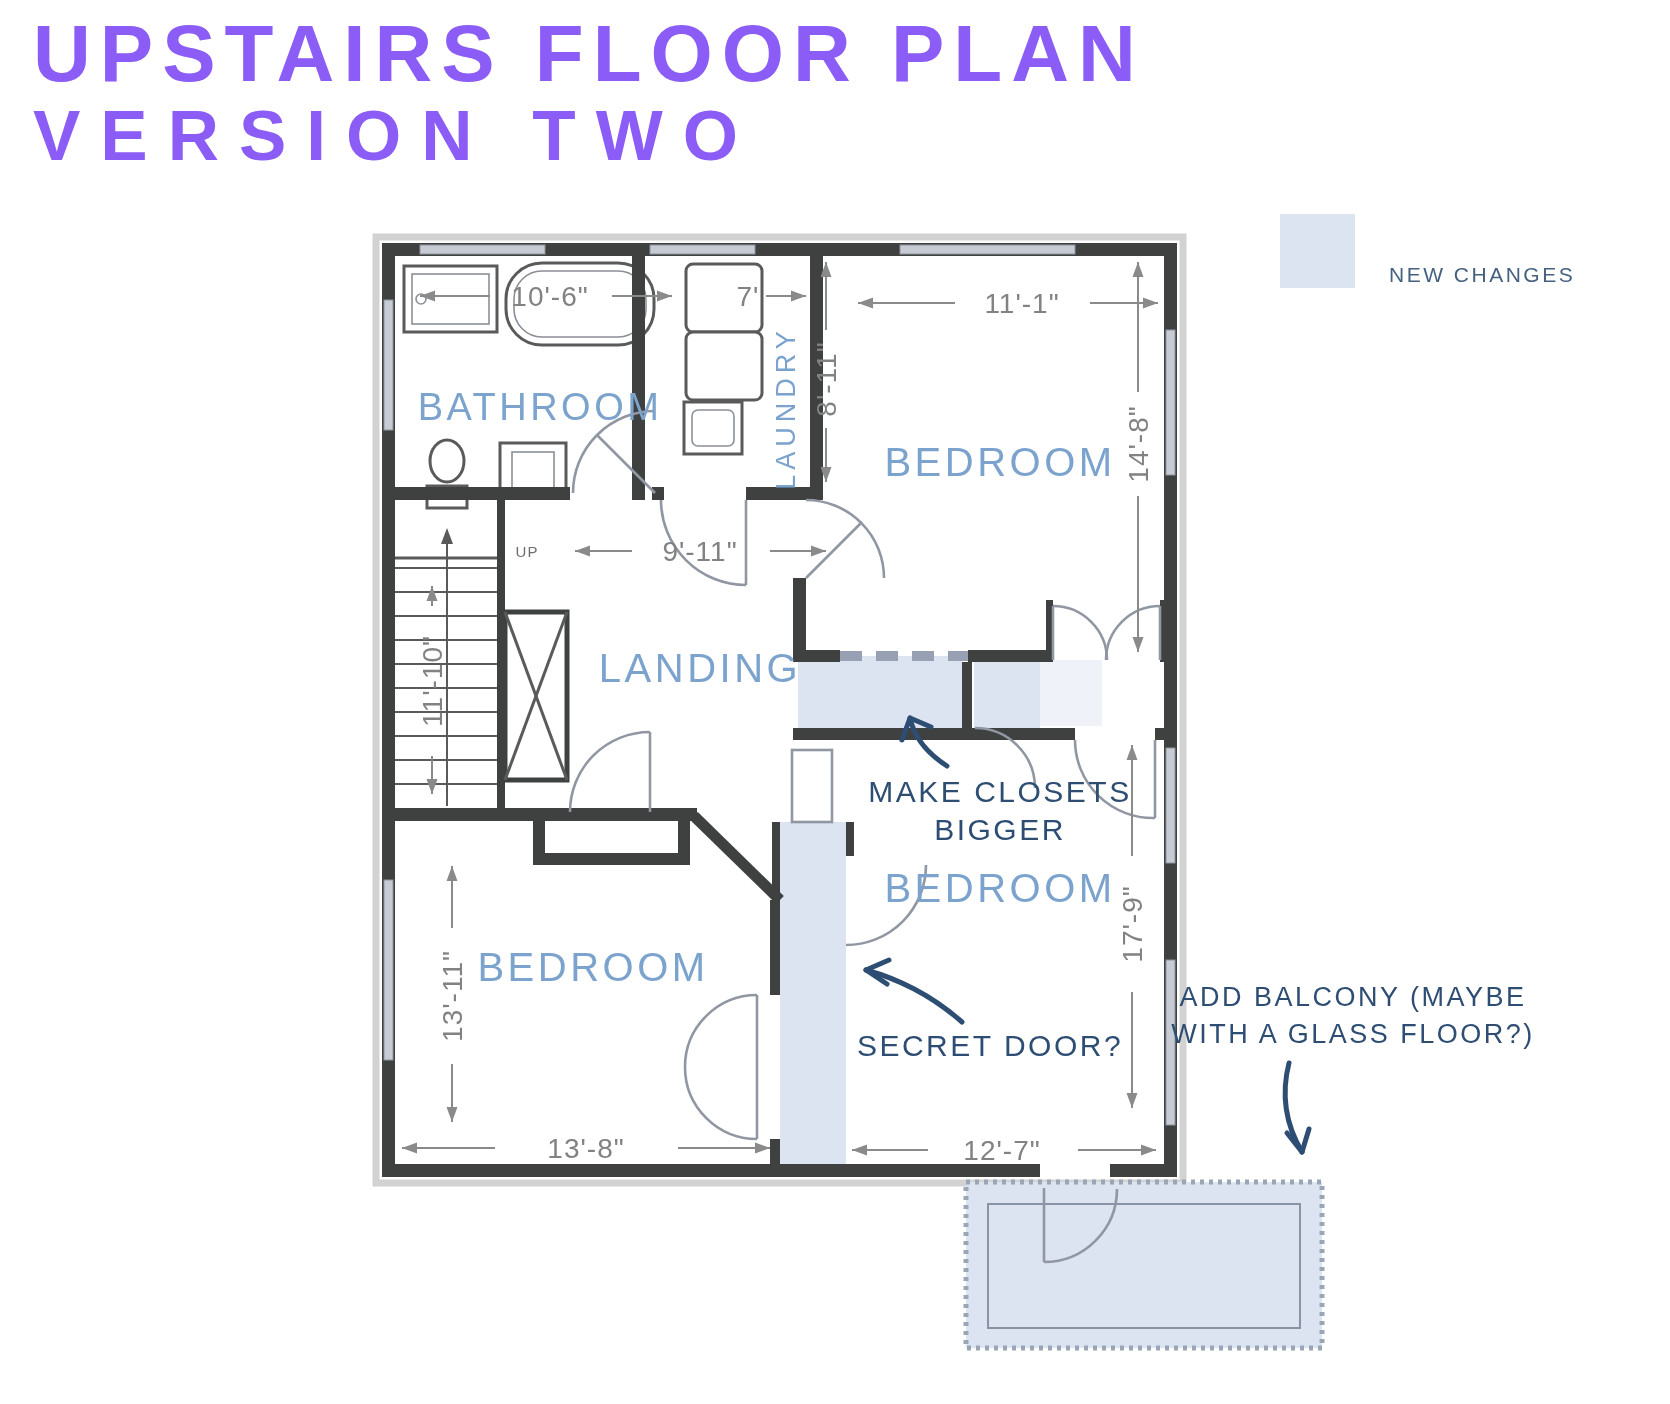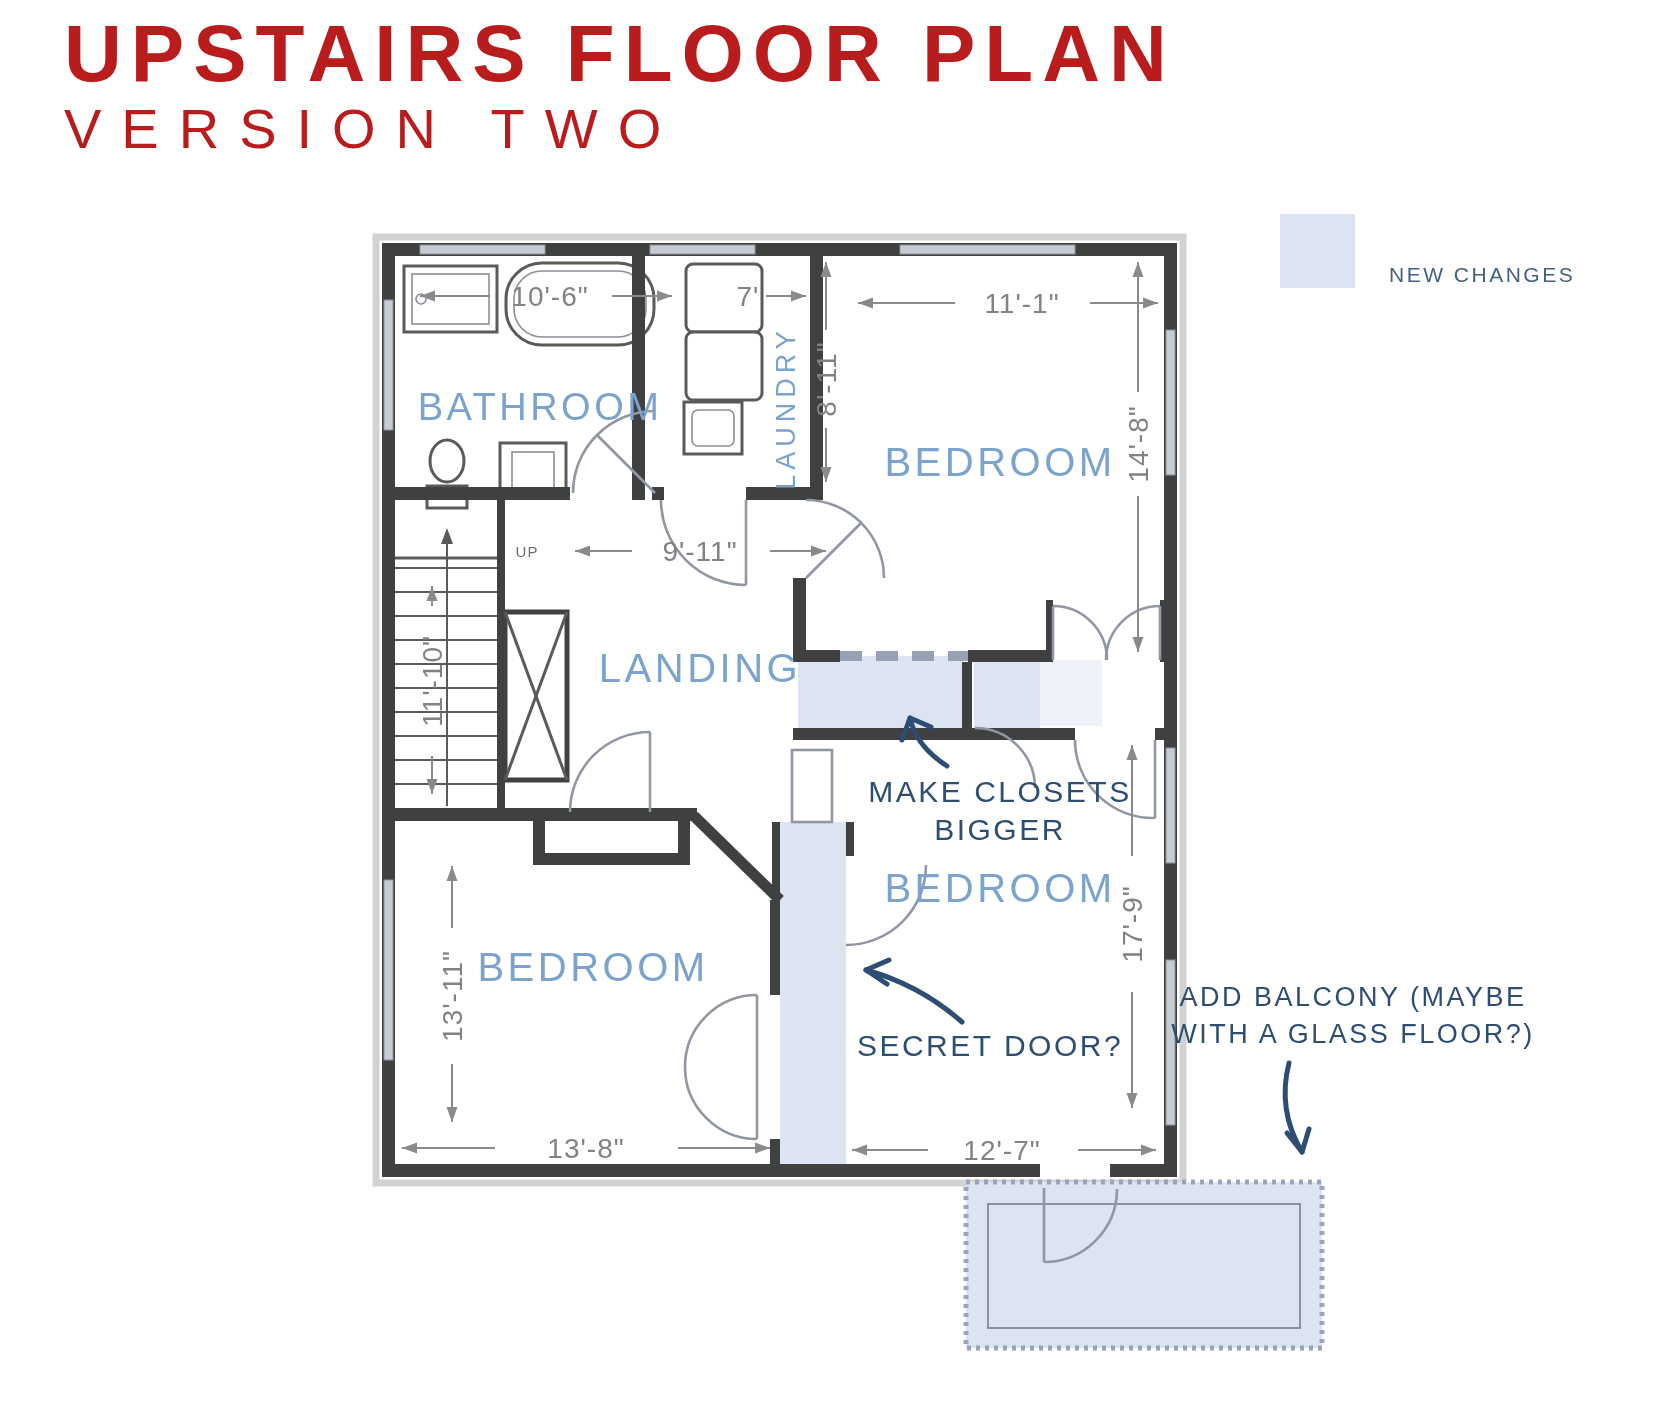--- a/index.html
+++ b/index.html
@@ -1,20 +1,20 @@
 <!DOCTYPE html>
 <html><head>
 <meta charset="utf-8">
 <style>
   html,body{margin:0;padding:0;background:#ffffff;}
   .stage{position:relative;width:1670px;height:1404px;background:#ffffff;overflow:hidden;
          font-family:"Liberation Sans",sans-serif;}
-  .title-block{position:absolute;left:33px;top:14px;color:#b91c1c;margin-left:31px;}
+  .title-block{position:absolute;left:33px;top:14px;color:#8b5cf6;}
   .title-main{font-size:80px;font-weight:800;letter-spacing:9px;line-height:1.0;}
-  .title-sub{font-size:56px;font-weight:400;letter-spacing:20px;line-height:1.02;margin-top:6px;}
+  .title-sub{font-size:71px;font-weight:700;letter-spacing:20px;line-height:1.02;margin-top:6px;}
   .legend{position:absolute;left:1280px;top:214px;display:flex;align-items:center;}
   .legend-swatch{width:75px;height:74px;background:#dce3f1;}
   .legend-label{margin-left:34px;color:#45617f;font-size:21px;letter-spacing:2.5px;font-weight:400;margin-top:48px;}
   svg{position:absolute;left:0;top:0;}
   .wall{fill:#3f4040;}
   .win{fill:#c6cbd4;stroke:#8f949c;stroke-width:1;}
   .fix{fill:#ffffff;stroke:#5a5a5a;stroke-width:3;}
   .fix2{fill:none;stroke:#8a8f98;stroke-width:1.6;}
   .door{fill:none;stroke:#9097a2;stroke-width:2.6;}
   .hl{fill:#dce3f1;}

